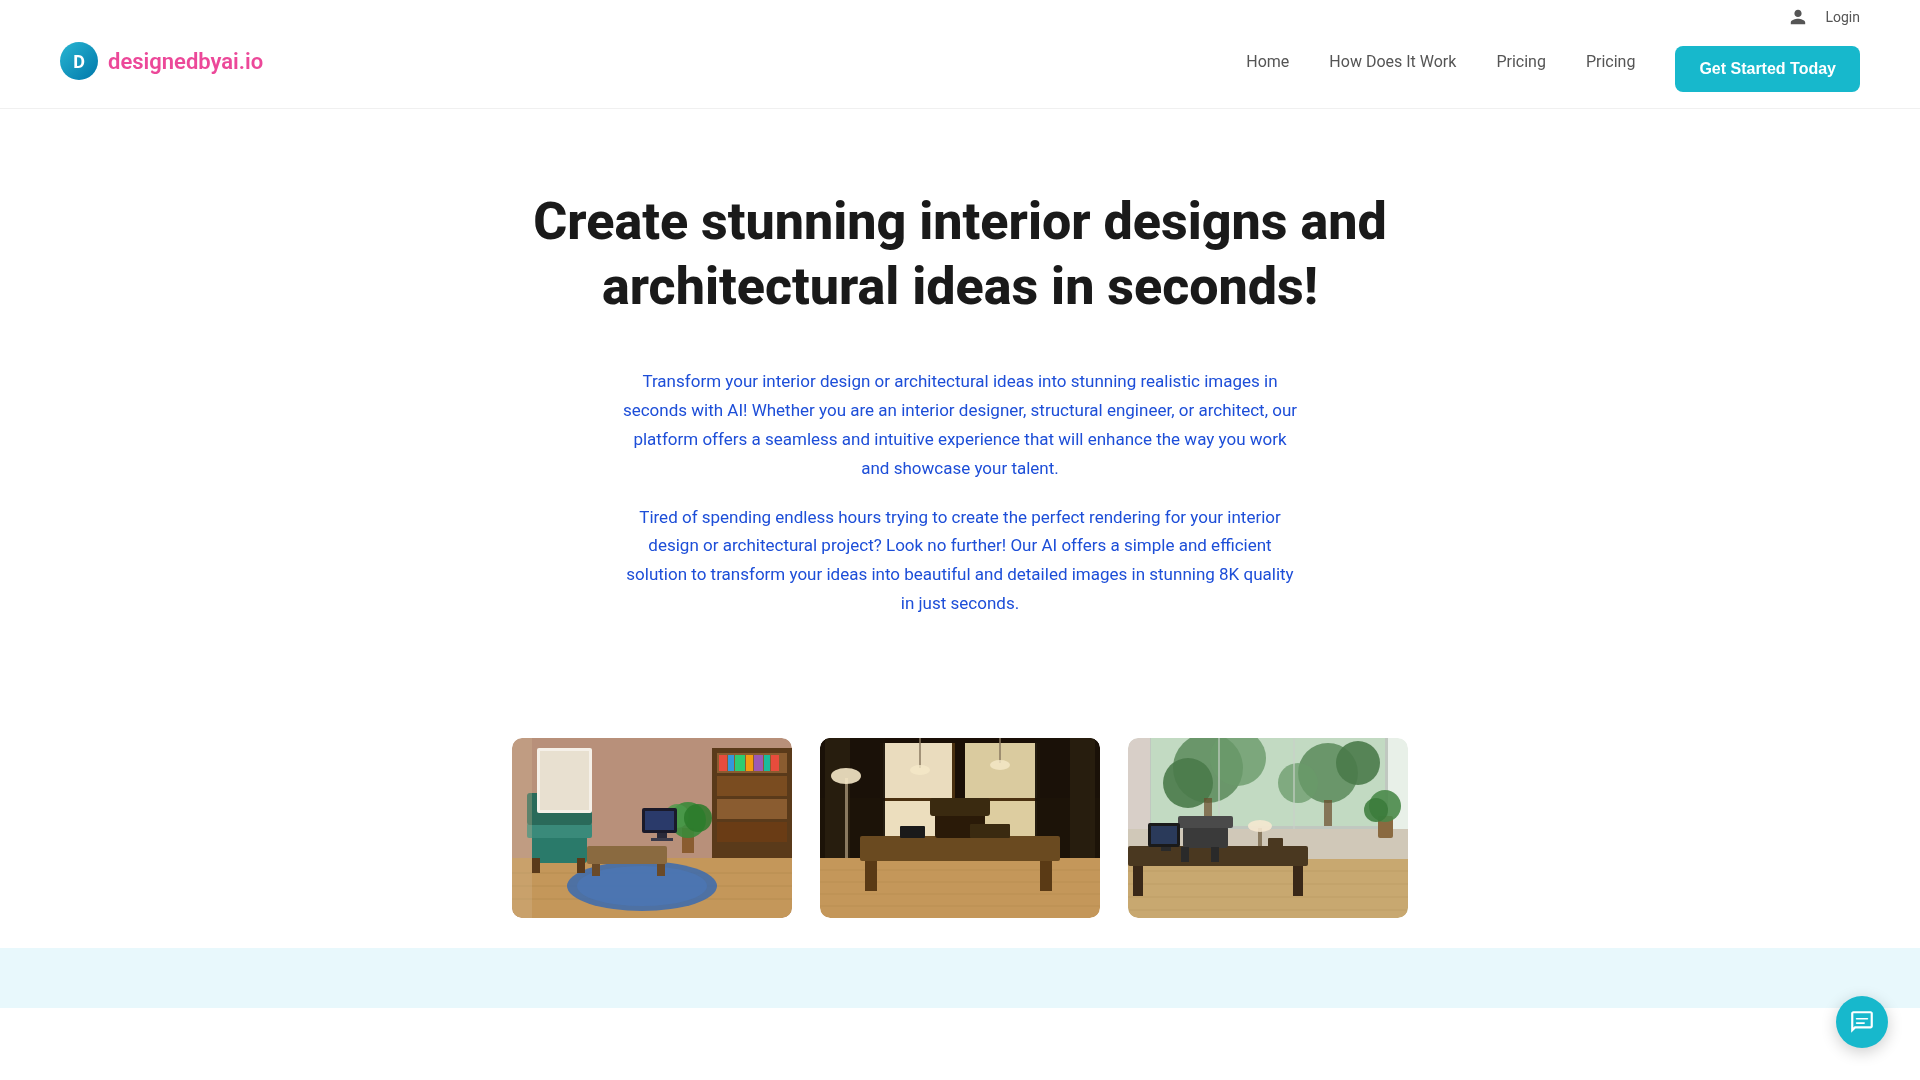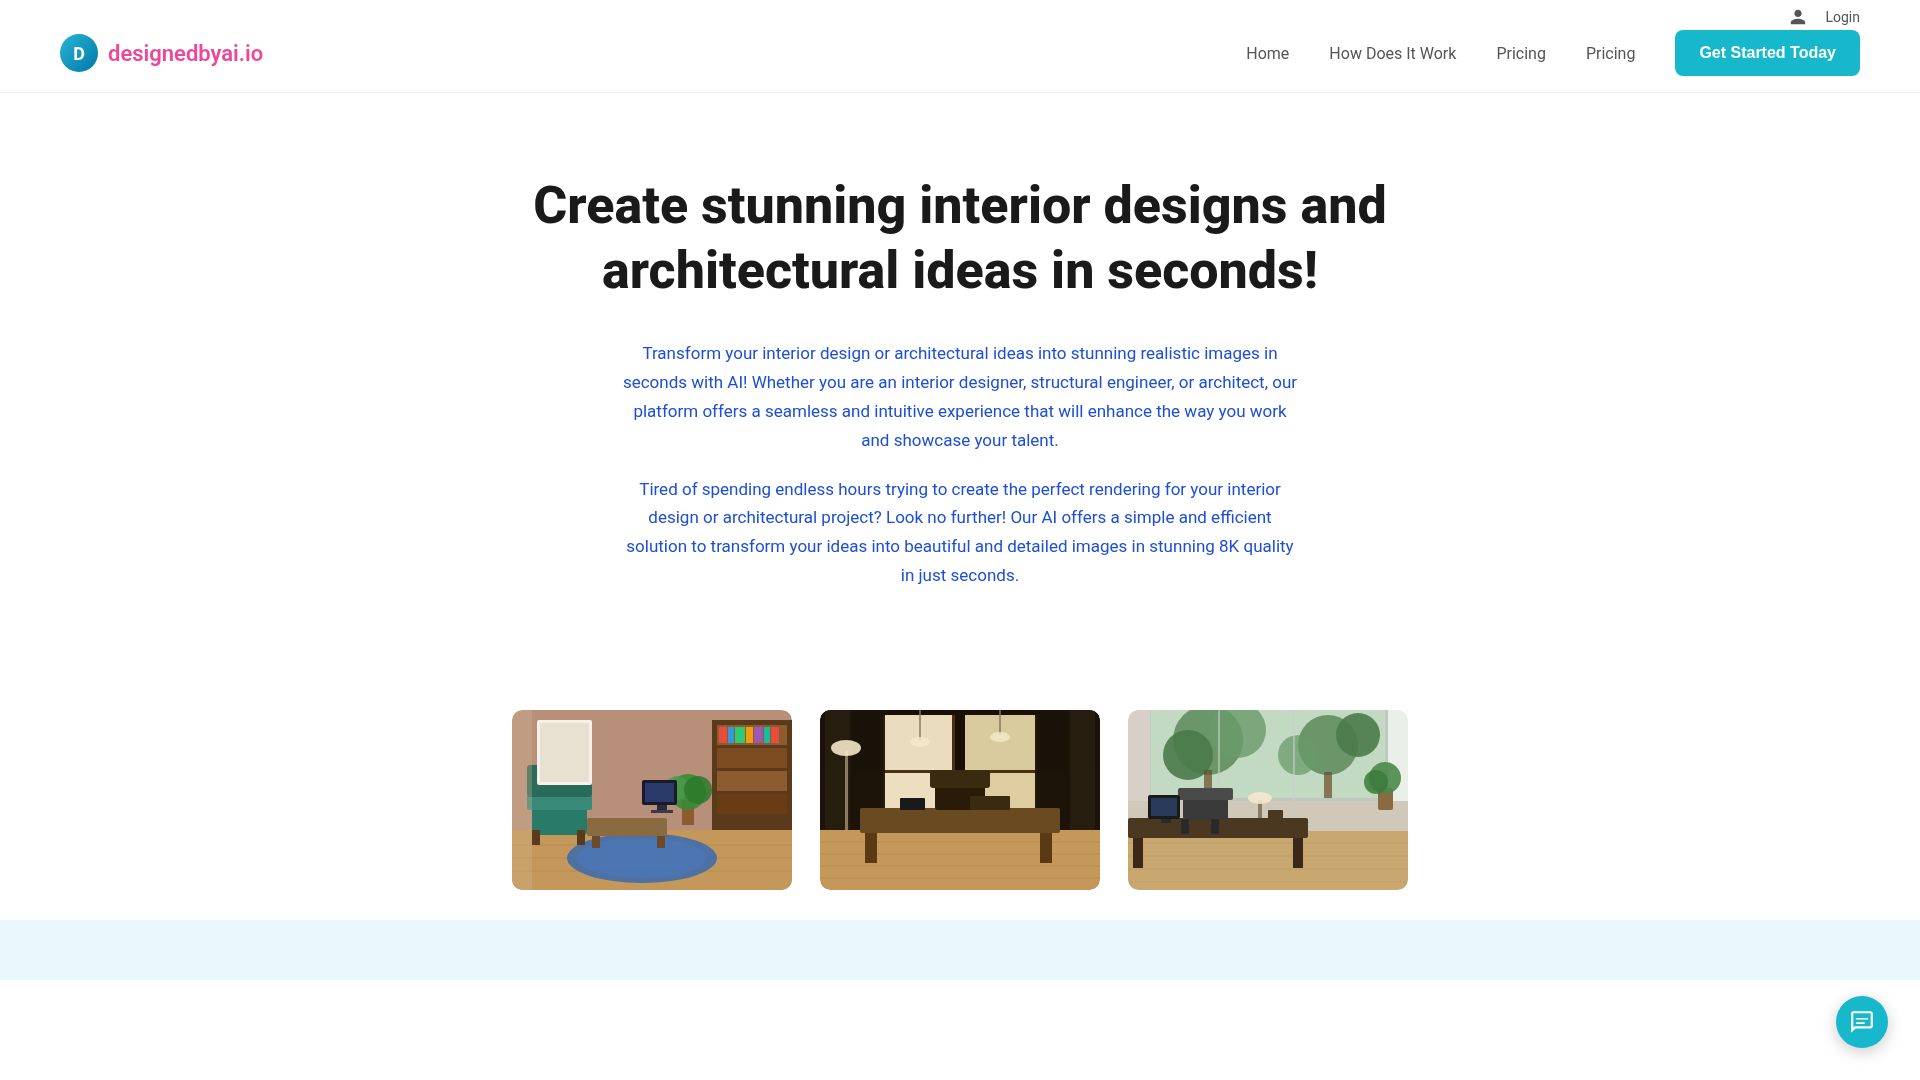--- a/index.html
+++ b/index.html
@@ -79,33 +79,34 @@
     }
     .cta-button {
       background: #17b8cc;
       color: white;
       border: none;
       border-radius: 8px;
       padding: 14px 24px;
       font-size: 16px;
       font-weight: 600;
       cursor: pointer;
+      margin-top: 16px;
     }
 
     
     .hero {
       text-align: center;
       padding: 80px 400px 60px;
     }
     .hero h1 {
       font-size: 52px;
       font-weight: 800;
       color: #1a1a1a;
       line-height: 1.25;
-      margin-bottom: 36px;
+      margin-bottom: 48px;
     }
     .hero p {
       font-size: 17px;
       color: #1d4ed8;
       line-height: 1.7;
       margin-bottom: 20px;
       max-width: 680px;
       margin-left: auto;
       margin-right: auto;
     }

